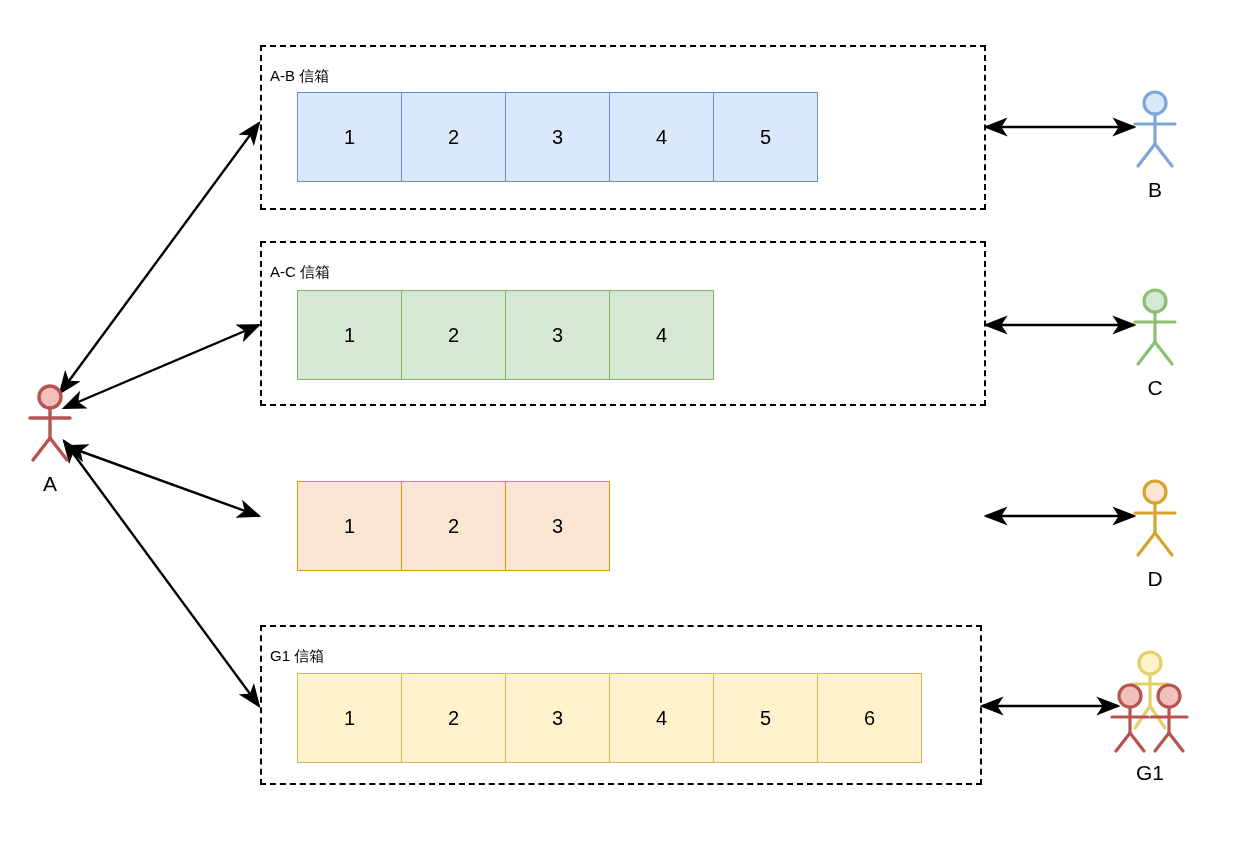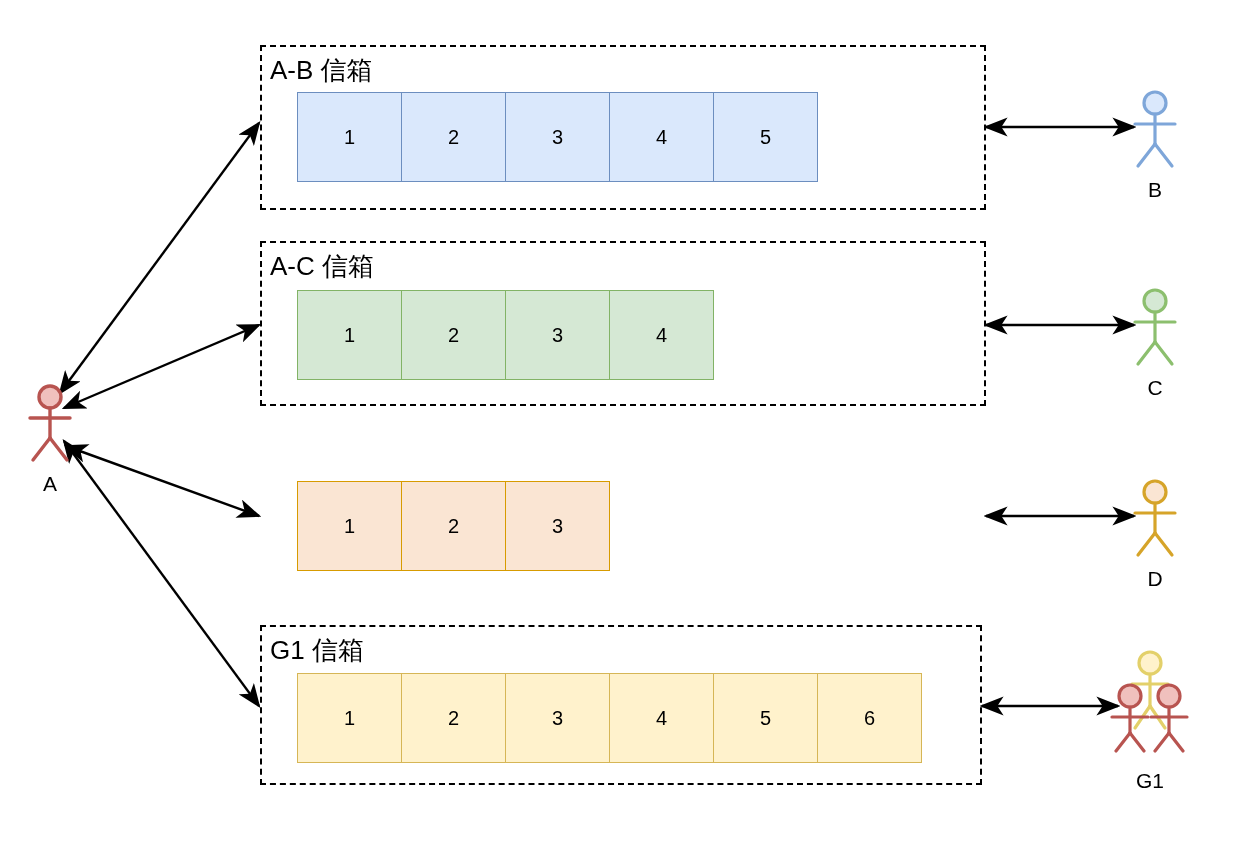--- a/index.html
+++ b/index.html
@@ -27,22 +27,22 @@
   }
   .mailbox-group {
     position: absolute;
     border: 2px dashed #000000;
     box-sizing: border-box;
     background: transparent;
   }
   .mailbox-title {
     position: absolute;
     left: 8px;
-    top: 8px;
-    font-size: 26px;
+    top: 20px;
+    font-size: 15px;
     color: #000000;
     white-space: nowrap;
     line-height: 1.2;
   }
   .slot-row {
     position: absolute;
     display: flex;
     flex-direction: row;
   }
   .slot {
@@ -271,16 +271,16 @@
       <svg width="90" height="105" viewBox="0 0 90 105">
         <g stroke="#b85450" stroke-width="3.2" fill="none" stroke-linecap="round">
           <circle cx="64" cy="48" r="11" fill="#f0c0bd"></circle>
           <line x1="64" y1="59" x2="64" y2="85"></line>
           <line x1="46" y1="69" x2="82" y2="69"></line>
           <line x1="64" y1="85" x2="50" y2="103"></line>
           <line x1="64" y1="85" x2="78" y2="103"></line>
         </g>
       </svg>
     </div>
-    <div class="actor-label" style="margin-top:16px;">G1</div>
+    <div class="actor-label" style="margin-top:8px;">G1</div>
   </div>
 
 </div>
 
 </body></html>

